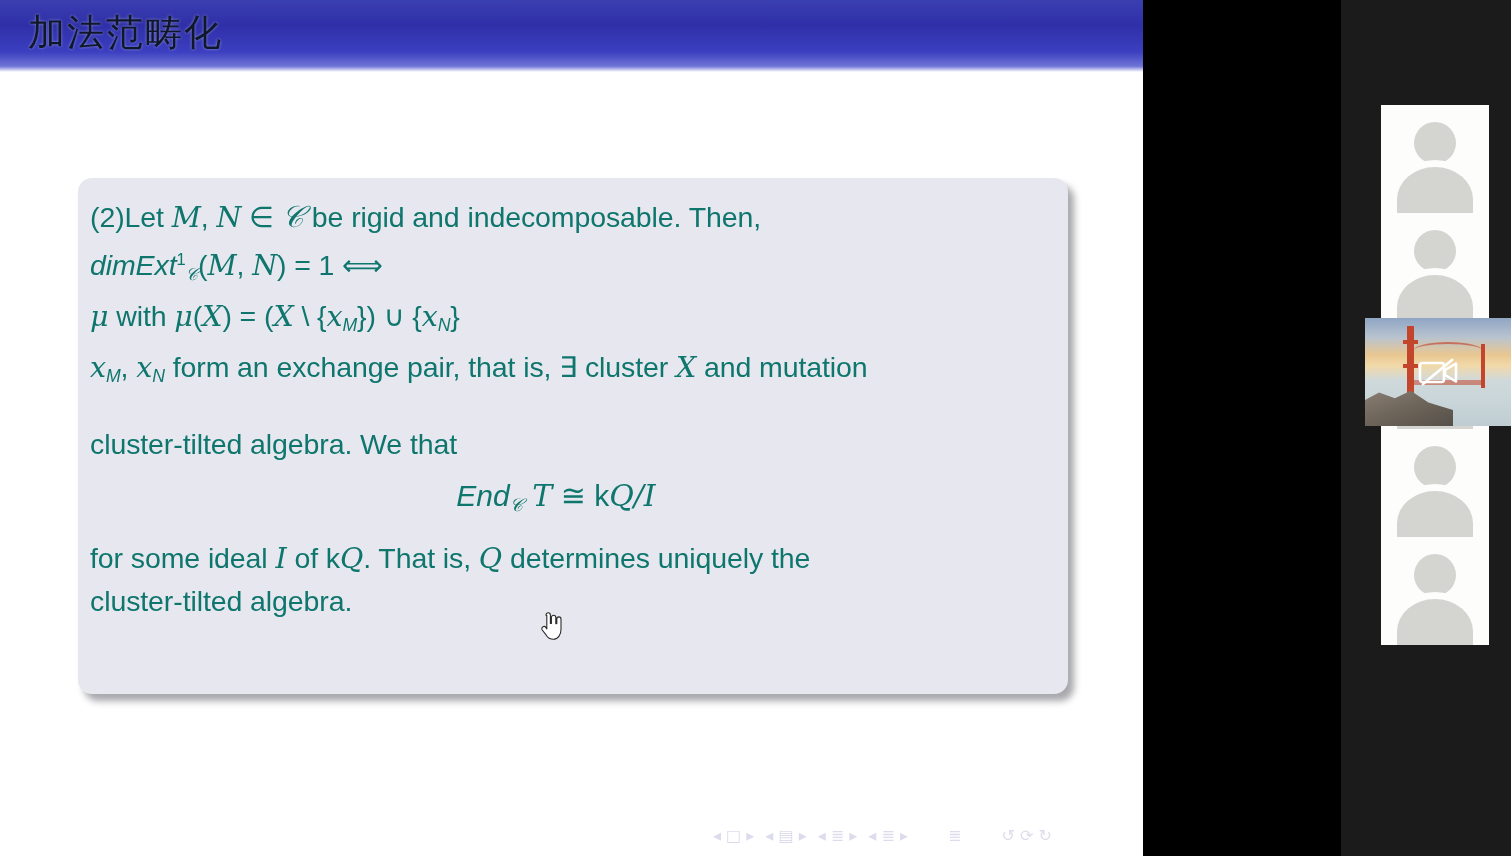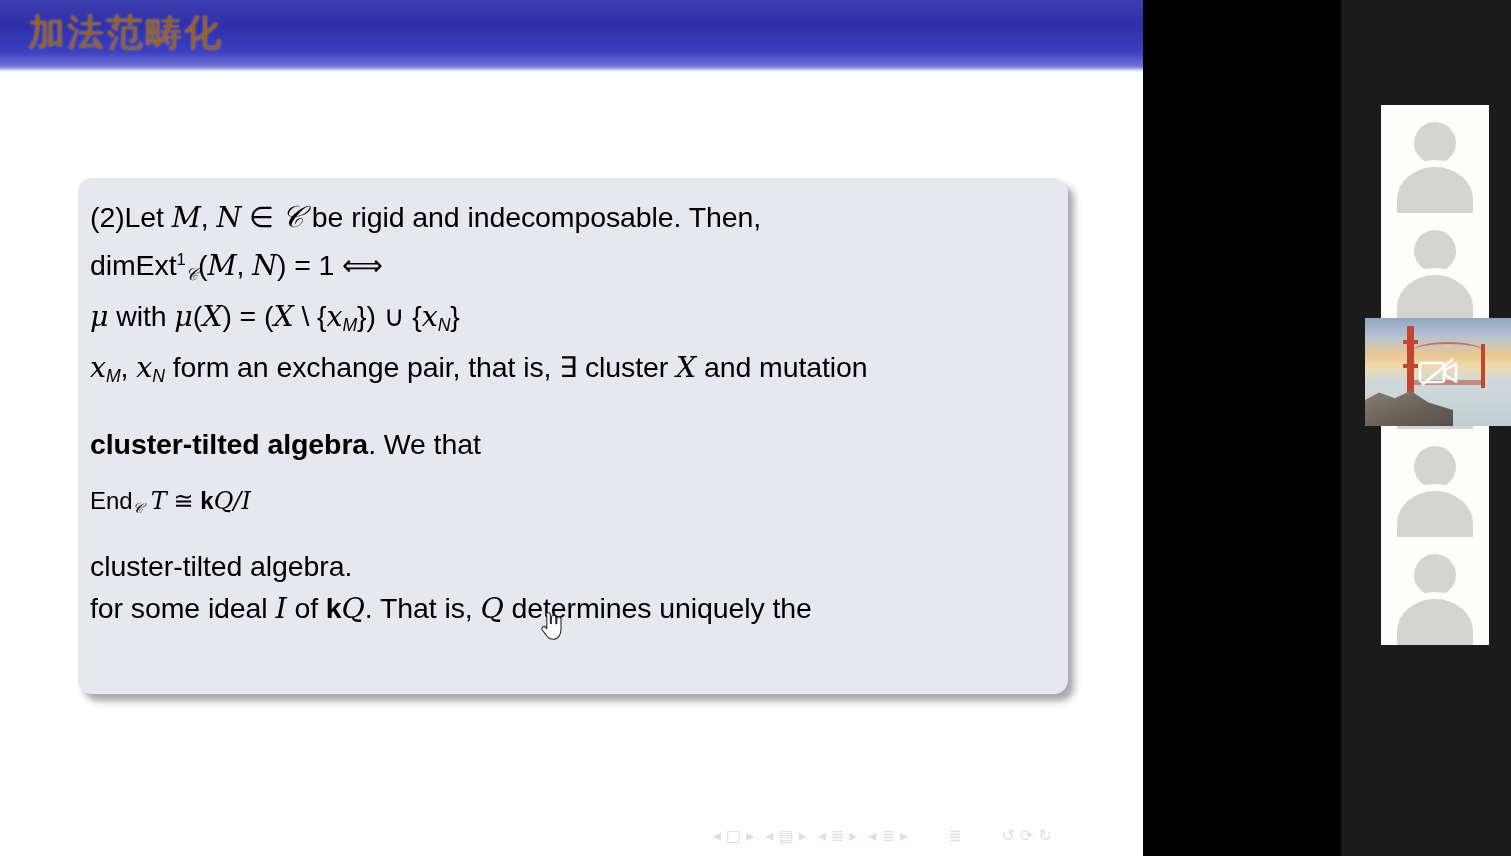--- a/index.html
+++ b/index.html
@@ -41,49 +41,49 @@
     background: linear-gradient(180deg, #3a3fb0 0%, #2f2fa8 35%, #3b3fc0 72%, #6f74d6 92%, #ffffff 100%);
     box-sizing: border-box;
   }
   .slide-title {
     position: absolute;
     left: 28px;
     top: 8px;
     font-family: "DejaVu Sans", "Liberation Sans", sans-serif;
     font-size: 37px;
     letter-spacing: 2px;
-    color: #a16207;
+    color: #0f172a;
     text-shadow: 0 0 3px rgba(255,255,255,0.45);
     white-space: nowrap;
   }
 
   
   .block {
     position: absolute;
     left: 78px;
     top: 178px;
     width: 990px;
     min-height: 516px;
     background: #e7e8ef;
     border-radius: 14px;
     box-shadow: 6px 7px 7px rgba(60,60,70,0.45);
     padding: 18px 24px 10px 12px;
     box-sizing: border-box;
-    color: #000000;
+    color: #0f766e;
   }
   .line {
     font-size: 28.5px;
     line-height: 42px;
     white-space: nowrap;
     letter-spacing: -0.1px;
   }
   .gap { height: 26px; }
   .gap-sm { height: 10px; }
-  .it { }
-  .bf { font-weight: bold; }
+  .it { font-style: italic; }
+  .bf { font-weight: normal; }
   .serif-it { font-family: "DejaVu Serif", "Liberation Serif", serif; font-style: italic; }
   .cal {
     font-family: "DejaVu Serif", "Liberation Serif", serif;
     font-style: italic;
     font-size: 30px;
     letter-spacing: 0.5px;
   }
   sub.small {
     font-size: 0.62em;
     vertical-align: -0.30em;
@@ -94,23 +94,23 @@
     font-style: italic;
     font-size: 0.60em;
     vertical-align: -0.30em;
   }
   sup.small {
     font-size: 0.58em;
     vertical-align: 0.58em;
     font-style: normal;
   }
   .centered-eq {
-    text-align: left;
-    font-size: 24px;
-    line-height: 52px;
+    text-align: center;
+    font-size: 30px;
+    line-height: 42px;
     padding-right: 22px;
   }
   .greek { font-family: "DejaVu Serif", "Liberation Serif", serif; font-style: italic; }
 
   
   .nav-footer {
     position: absolute;
     left: 713px;
     bottom: 9px;
     width: 420px;
@@ -253,23 +253,23 @@
 
 
       <div class="line"><span class="bf">cluster-tilted algebra</span><span>. We that</span></div>
 
       <div class="gap-sm"></div>
 
       <div class="centered-eq"><span class="it">End</span><sub class="calsub">𝒞</sub><span class="serif-it"> T</span><span> ≅ </span><span class="bf">k</span><span class="serif-it">Q</span><span class="serif-it">/</span><span class="serif-it">I</span></div>
 
       <div class="gap-sm"></div>
 
+      <div class="line"><span>for some ideal </span><span class="serif-it">I</span><span> of </span><span class="bf">k</span><span class="serif-it">Q</span><span>. That is, </span><span class="serif-it">Q</span><span> determines uniquely the</span></div>
+
       <div class="line">cluster-tilted algebra.</div>
-
-      <div class="line"><span>for some ideal </span><span class="serif-it">I</span><span> of </span><span class="bf">k</span><span class="serif-it">Q</span><span>. That is, </span><span class="serif-it">Q</span><span> determines uniquely the</span></div>
     </div>
 
     <div class="nav-footer">
       <span class="nav-glyph">◂ □ ▸</span>
       <span class="nav-glyph">◂ ▤ ▸</span>
       <span class="nav-glyph">◂ ≣ ▸</span>
       <span class="nav-glyph">◂ ≣ ▸</span>
       <span class="nav-spacer"></span>
       <span class="nav-glyph">≣</span>
       <span class="nav-spacer"></span>

